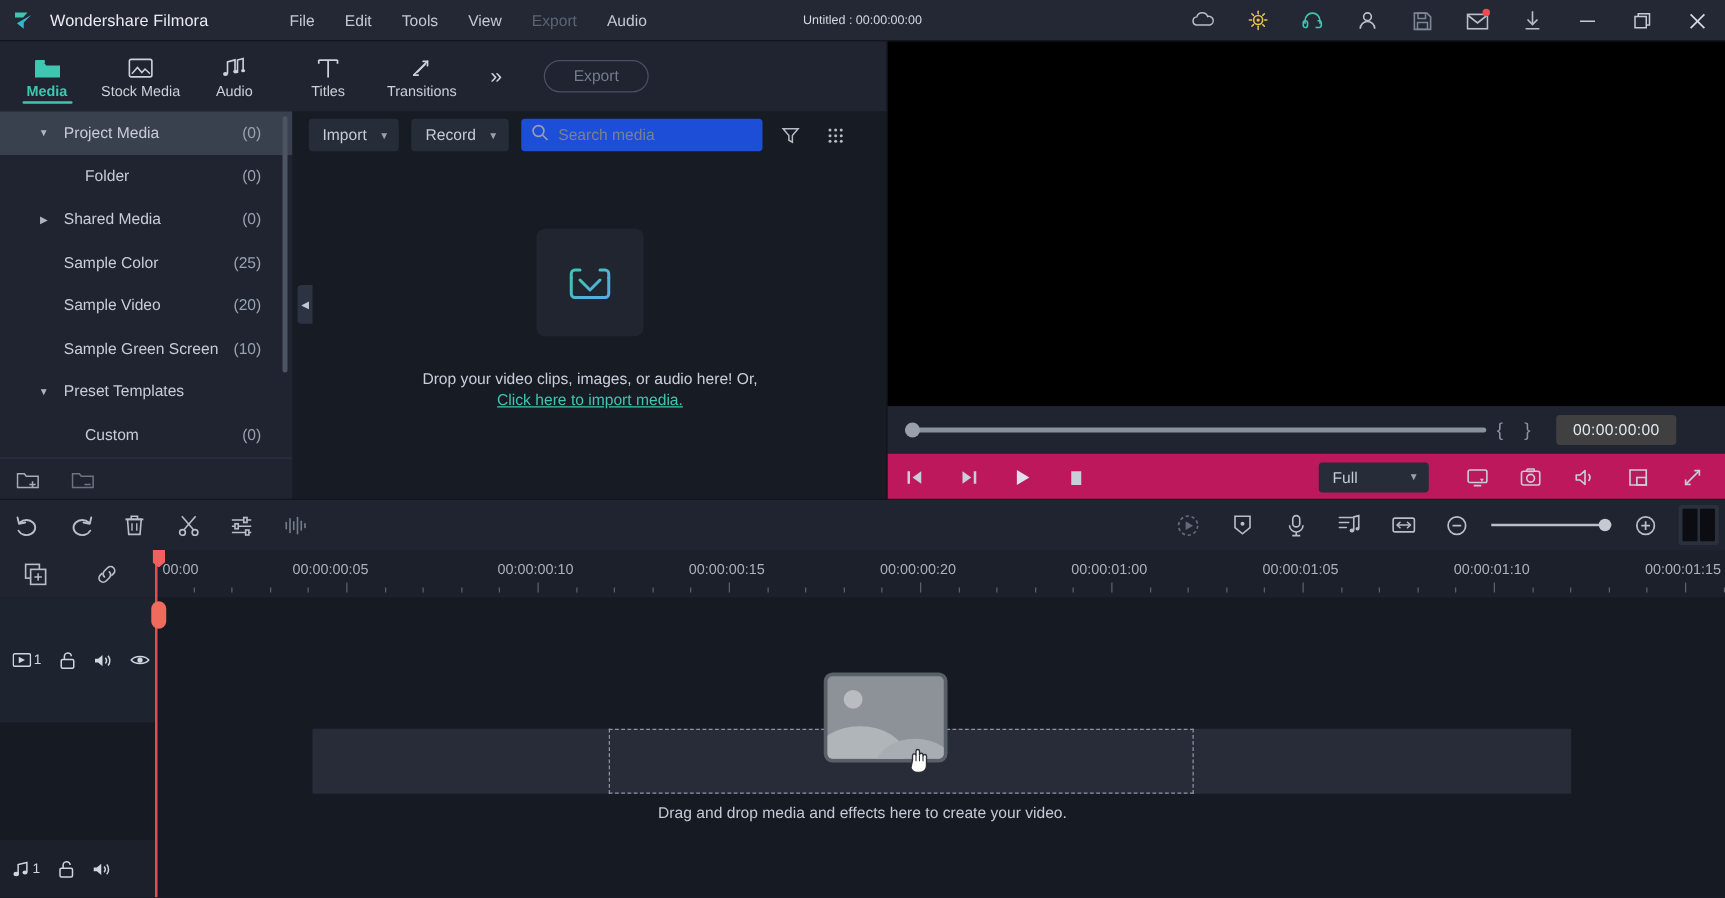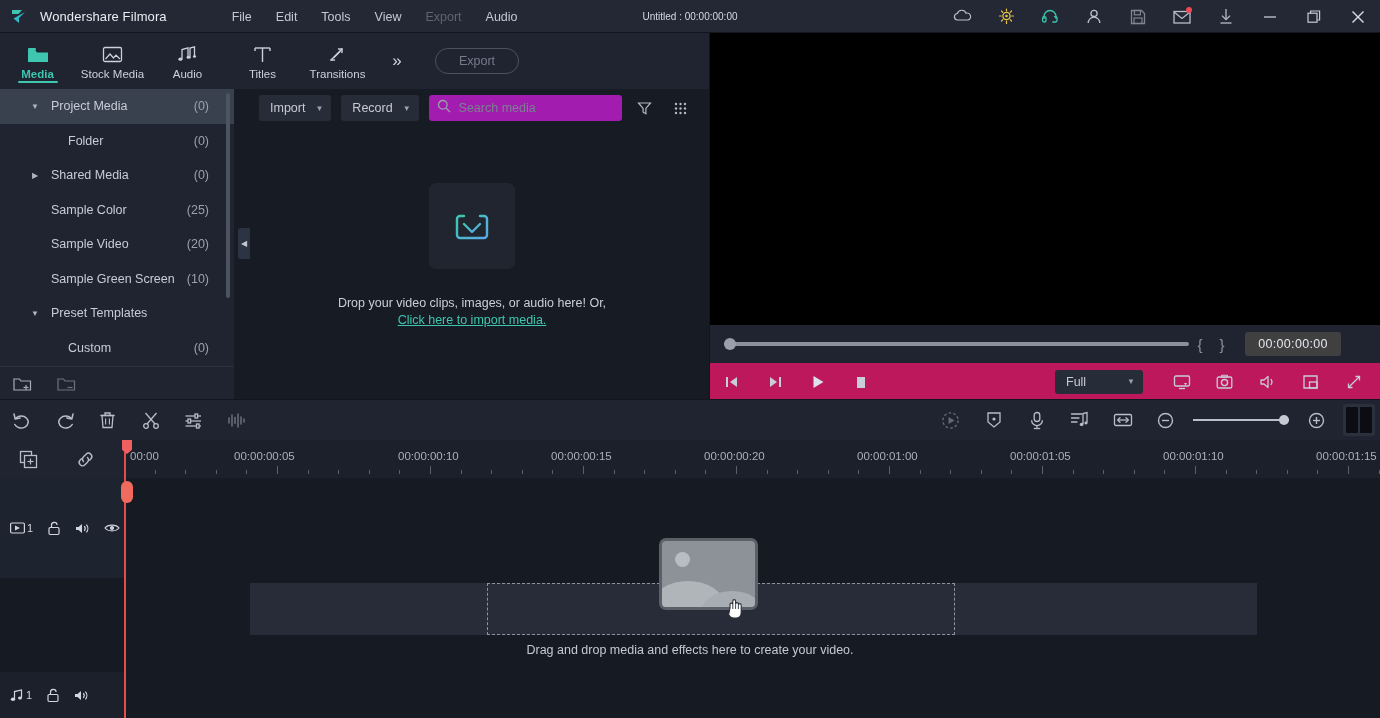--- a/index.html
+++ b/index.html
@@ -108,30 +108,30 @@
     cursor: default;
   }
 
   
   .mediapanel {
     position: absolute; left: 234px; top: 89px; width: 476px; height: 311px;
     background: #171b24;
   }
   .media-toolbar {
     position: absolute; left: 0; top: 0; width: 476px; height: 38px;
-    display: flex; align-items: center; padding-left: 25px; gap: 10px;
+    display: flex; align-items: center; padding-left: 13px; gap: 10px;
   }
   .dropbtn {
     height: 26px; background: #262c38; border-radius: 3px;
     display: flex; align-items: center; font-size: 12.5px; color: #c6cbd6;
     padding: 0 8px 0 11px; gap: 10px; cursor: default;
   }
   .dropbtn .dc { font-size: 8px; color: #9aa0ac; }
   .searchbox {
-    height: 26px; width: 193px; background: #a21caf; border-radius: 3px;
+    height: 26px; width: 193px; background: #1d4ed8; border-radius: 3px;
     display: flex; align-items: center; padding-left: 8px; gap: 8px;
   }
   .searchbox input {
     background: transparent; border: 0; outline: none; color: #c6cbd6;
     font-size: 12.5px; font-family: "Liberation Sans", sans-serif; width: 150px;
   }
   .searchbox input::placeholder { color: #7a818e; }
   .mtool-icon {
     width: 26px; height: 26px; display: flex; align-items: center; justify-content: center;
     cursor: default;

